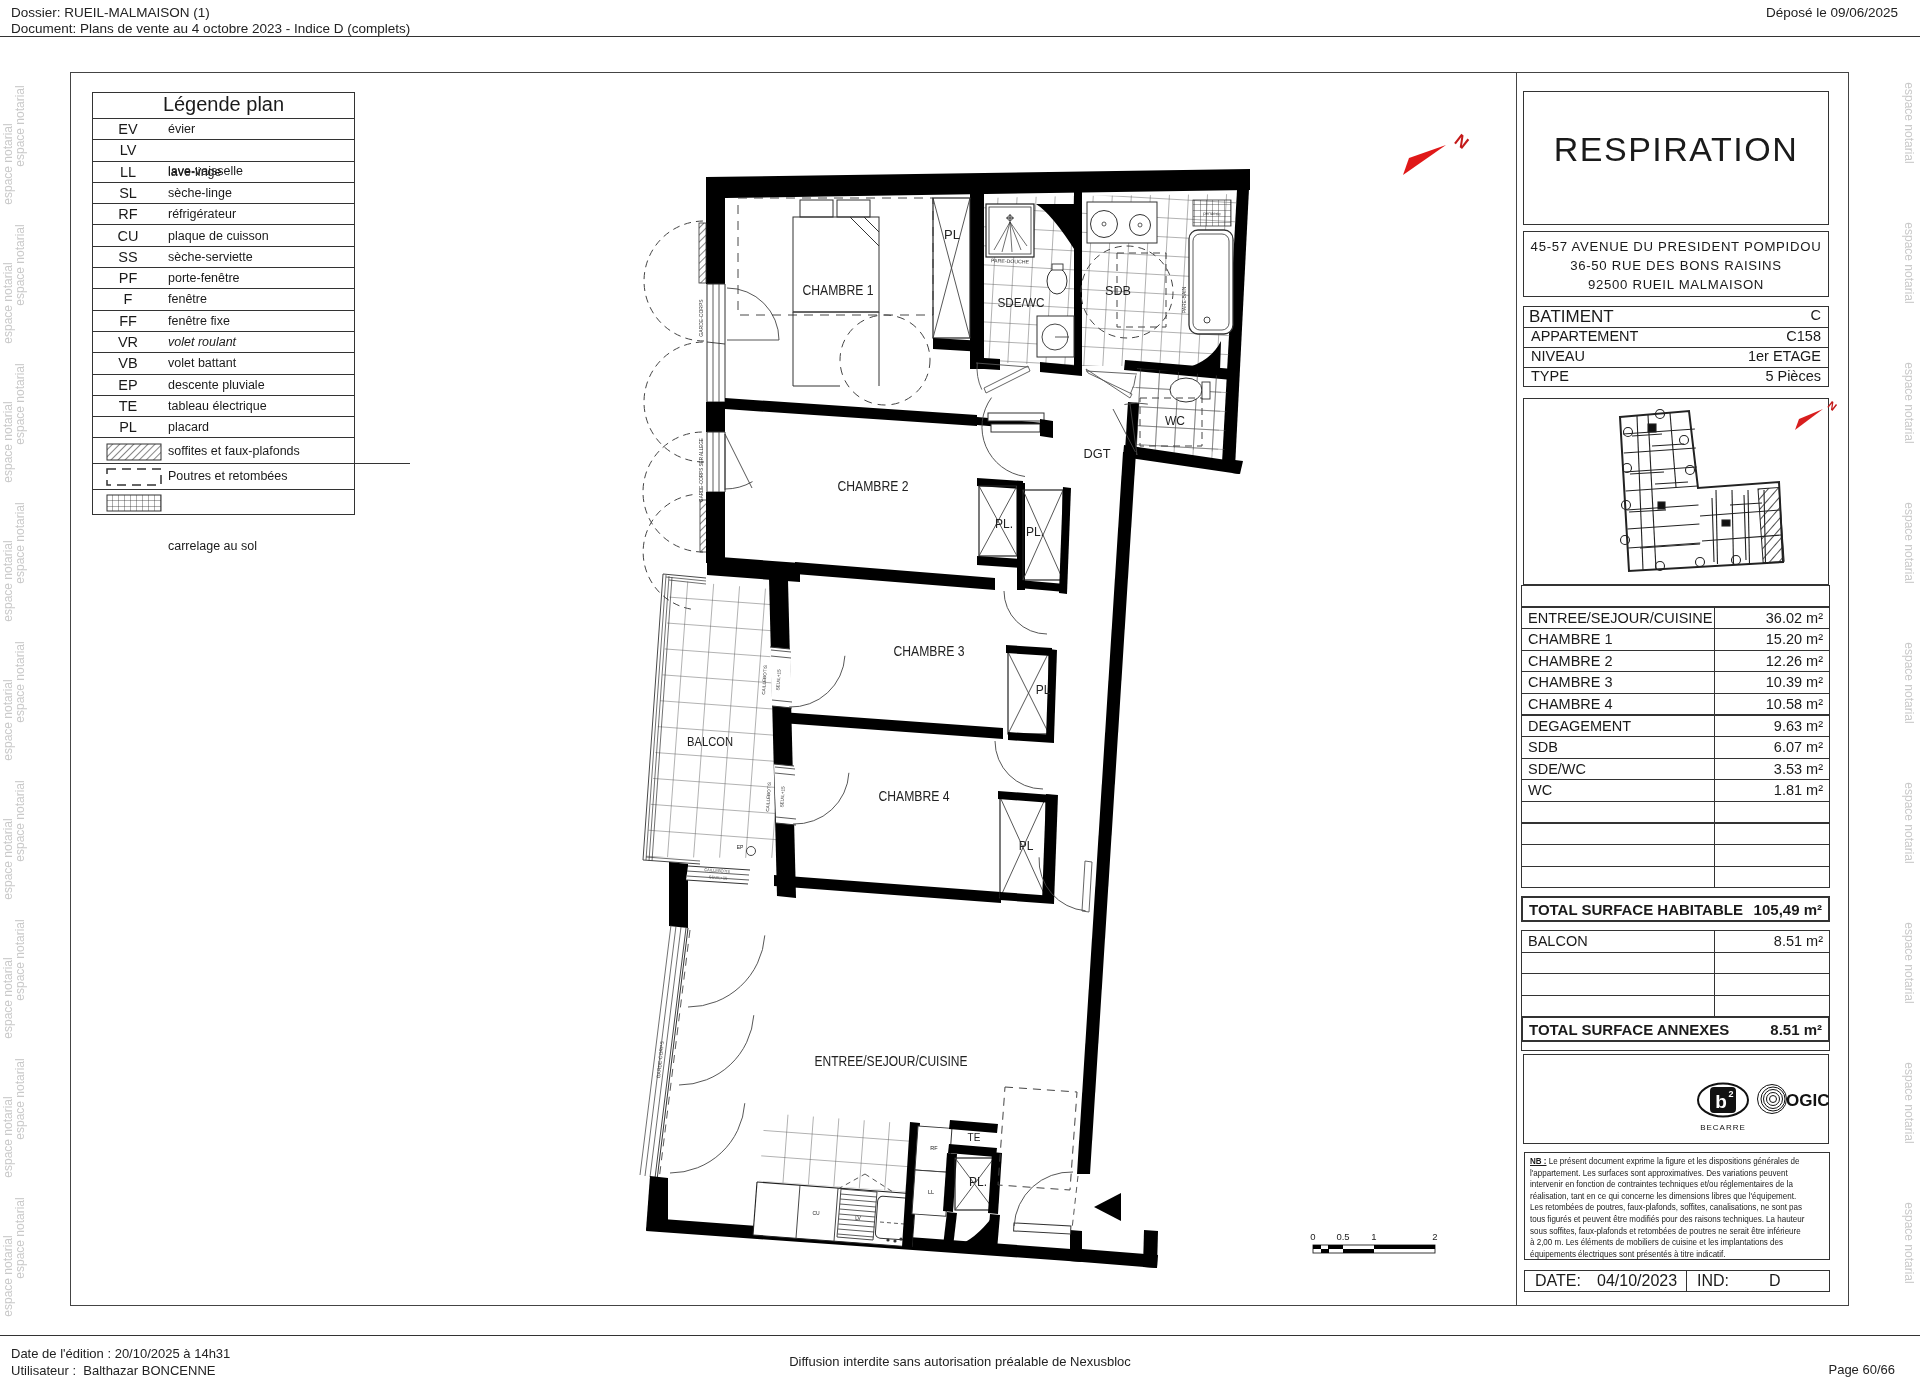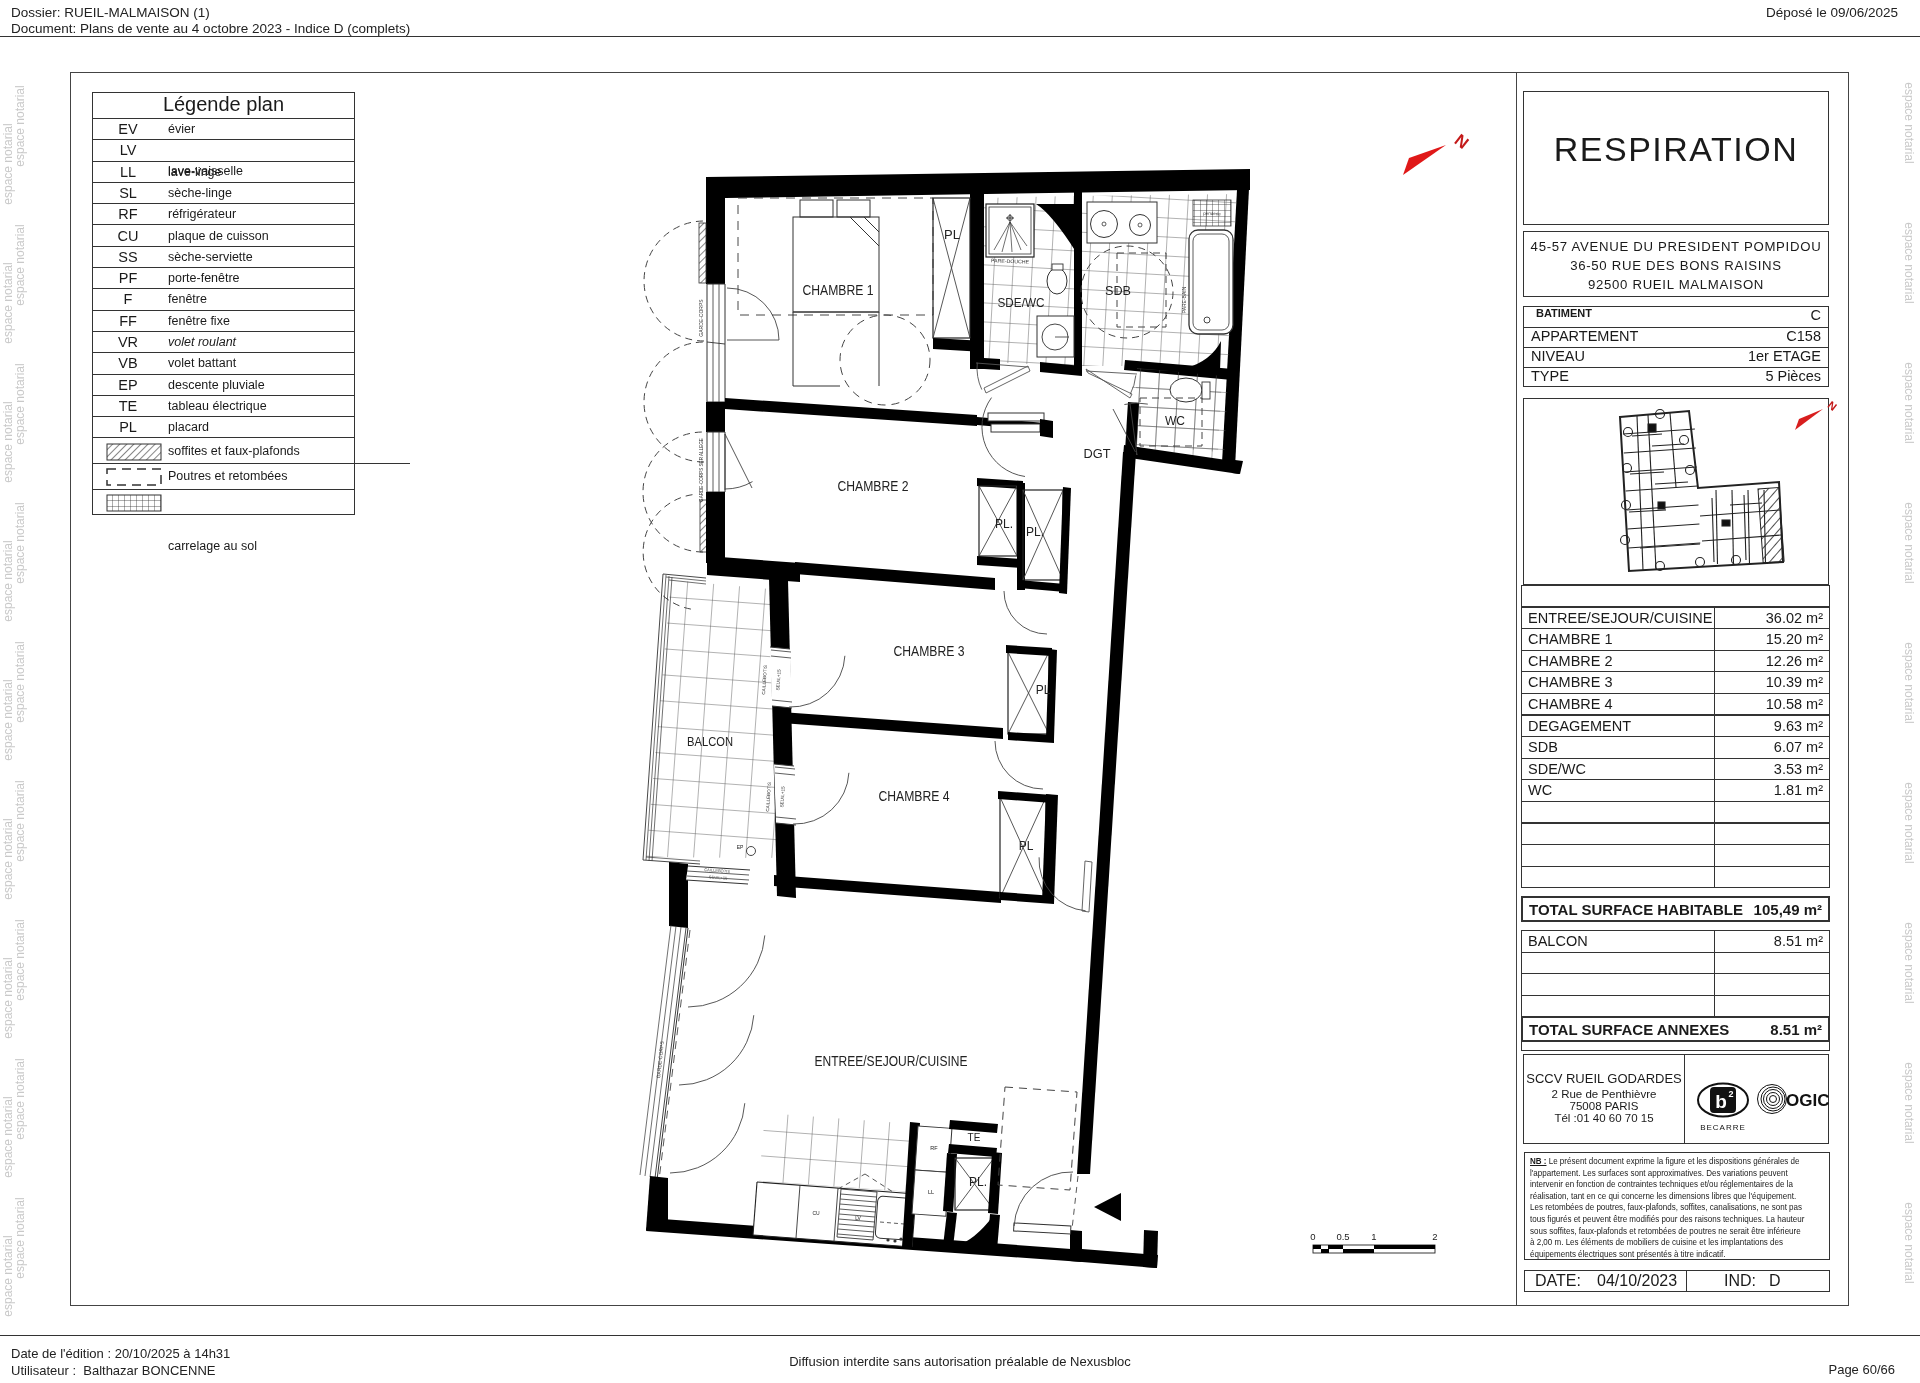--- a/index.html
+++ b/index.html
@@ -166,21 +166,21 @@
 
 <div class="abs" style="left:1523px;top:91px;width:306px;height:134px;border:1.5px solid #333;box-sizing:border-box;">
 <div style="text-align:center;margin-top:38px;font-size:34px;letter-spacing:1.5px;">RESPIRATION</div>
     </div>
 
 <div class="abs" style="left:1523px;top:231px;width:306px;height:66px;border:1.5px solid #333;box-sizing:border-box;text-align:center;font-size:13.2px;letter-spacing:0.7px;line-height:19px;padding-top:5px;white-space:nowrap;">
 45-57 AVENUE DU PRESIDENT POMPIDOU<br>36-50 RUE DES BONS RAISINS<br>92500 RUEIL MALMAISON</div>
 
 <div class="abs" style="left:1523px;top:306px;width:306px;height:81px;border:1.5px solid #333;box-sizing:border-box;">
 <div style="position:relative;height:19.9px; box-sizing:border-box;">
-        <span style="position:absolute;left:12px;top:0;font-size:11px;font-weight:bold;">BATIMENT</span>
+        <span style="position:absolute;left:5px;top:0;font-size:17px;">BATIMENT</span>
         <span style="position:absolute;right:7px;top:0;font-size:14.5px;">C</span>
       </div>
 <div style="position:relative;height:19.9px;border-top:1.5px solid #333; box-sizing:border-box;">
         <span style="position:absolute;left:7px;top:0;font-size:14.5px;">APPARTEMENT</span>
         <span style="position:absolute;right:7px;top:0;font-size:14.5px;">C158</span>
       </div>
 <div style="position:relative;height:19.9px;border-top:1.5px solid #333; box-sizing:border-box;">
         <span style="position:absolute;left:7px;top:0;font-size:14.5px;">NIVEAU</span>
         <span style="position:absolute;right:7px;top:0;font-size:14.5px;">1er ETAGE</span>
       </div>
@@ -301,26 +301,20 @@
       <span style="position:absolute;left:192px;top:0;width:0;height:21px;border-left:1px solid #333;"></span>
     </div>
 
 <div class="abs" style="left:1521px;top:1016px;width:309px;height:26px;border:1.5px solid #333;box-sizing:border-box;border-width:2px;">
       <span style="position:absolute;left:6px;top:3px;font-size:15px;font-weight:bold;">TOTAL SURFACE ANNEXES</span>
       <span style="position:absolute;right:6px;top:3px;font-size:15px;font-weight:bold;">8.51&nbsp;m²</span>
     </div>
 <div class="abs" style="left:1521px;top:1041px;width:309px;height:10px;border:1.5px solid #333;box-sizing:border-box;"></div>
 
 <div class="abs" style="left:1523px;top:1054px;width:306px;height:90px;border:1.5px solid #333;box-sizing:border-box;">
-<div style="position:absolute;left:0;top:0;width:160px;height:100%;border-right:1.5px solid #333;text-align:center;">
-        <div style="font-size:13px;margin-top:16px;white-space:nowrap;">SCCV RUEIL GODARDES</div>
-        <div style="font-size:11.5px;margin-top:2px;">2 Rue de Penthièvre</div>
-        <div style="font-size:11.5px;">75008 PARIS</div>
-        <div style="font-size:11.5px;">Tél :01 40 60 70 15</div>
-      </div>
 <svg width="146" height="88" style="position:absolute;left:160px;top:0;">
         <ellipse cx="39" cy="45" rx="25" ry="16.5" fill="none" stroke="#111" stroke-width="2"></ellipse>
         <rect x="26" y="32" width="26" height="26" rx="4" fill="#111"></rect>
         <text x="37" y="53" font-size="19" fill="#fff" text-anchor="middle" font-weight="bold">b</text>
         <text x="47" y="42" font-size="9" fill="#fff" text-anchor="middle" font-weight="bold">2</text>
         <text x="39" y="75" font-size="8" fill="#111" text-anchor="middle" letter-spacing="1">BECARRE</text>
         <g fill="none" stroke="#111">
           <circle cx="89" cy="44" r="3.5"></circle>
           <circle cx="89" cy="44" r="6.5"></circle>
           <circle cx="89" cy="44" r="9.5"></circle>
@@ -332,21 +326,21 @@
 </div>
 
 <div class="abs" style="left:1524px;top:1152px;width:306px;height:108px;border:1.5px solid #333;box-sizing:border-box;font-size:9.8px;line-height:11.6px;padding:2px 5px;">
 <div style="width:360px;transform:scaleX(0.818);transform-origin:0 0;"><span style="font-weight:bold;text-decoration:underline;">NB :</span> Le présent document exprime la figure et les dispositions générales de<br>l'appartement. Les surfaces sont approximatives. Des variations peuvent<br>intervenir en fonction de contraintes techniques et/ou réglementaires de la<br>réalisation, tant en ce qui concerne les dimensions libres que l'équipement.<br>Les retombées de poutres, faux-plafonds, soffites, canalisations, ne sont pas<br>tous figurés et peuvent être modifiés pour des raisons techniques. La hauteur<br>sous soffites, faux-plafonds et retombées de poutres ne serait être inférieure<br>à 2,00 m. Les éléments de mobiliers de cuisine et les implantations des<br>équipements électriques sont présentés à titre indicatif.</div>
 </div>
 
 <div class="abs" style="left:1524px;top:1270px;width:306px;height:22px;border:1.5px solid #333;box-sizing:border-box;">
 <span style="position:absolute;left:10px;top:1px;font-size:16px;">DATE:</span>
       <span style="position:absolute;left:72px;top:1px;font-size:16px;">04/10/2023</span>
       <span style="position:absolute;left:161px;top:0;width:0;height:100%;border-left:1.5px solid #333;"></span>
-      <span style="position:absolute;left:172px;top:1px;font-size:16px;margin-left:27px;">IND:</span>
+      <span style="position:absolute;left:172px;top:1px;font-size:16px;">IND:</span>
       <span style="position:absolute;left:244px;top:1px;font-size:16px;">D</span>
     </div>
 </div>
 
 <svg id="plan" class="abs" style="left:0;top:0;" width="1920" height="1383" viewBox="0 0 1920 1383">
 <defs>
   <pattern id="tile25" width="25.5" height="25.5" patternUnits="userSpaceOnUse" patternTransform="rotate(4.2)">
     <path d="M25.5 0H0V25.5" fill="none" stroke="#555" stroke-width="0.9"></path>
   </pattern>
   <pattern id="tile19" width="19" height="19" patternUnits="userSpaceOnUse" patternTransform="rotate(3.2)">

